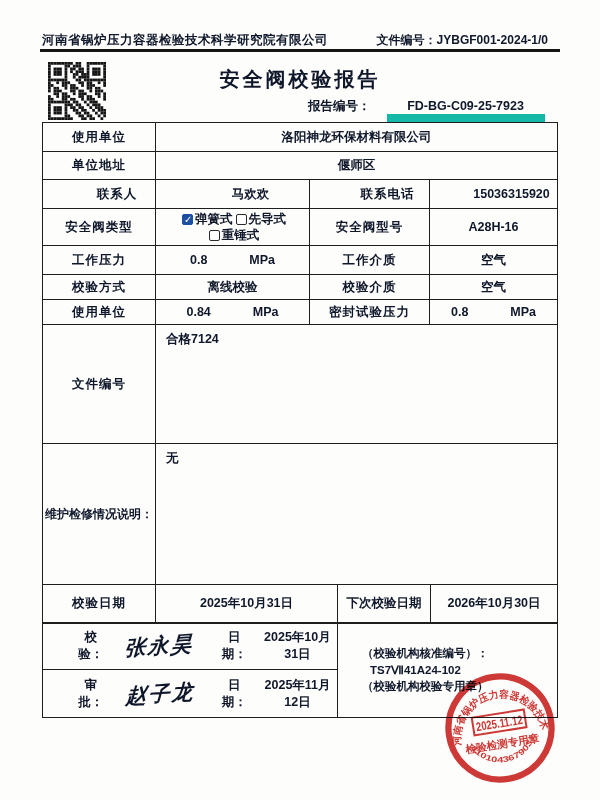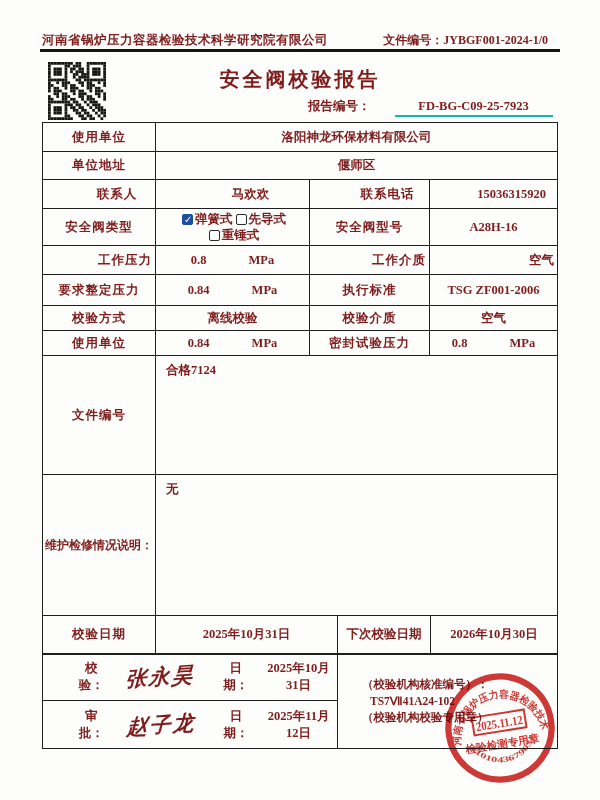--- a/index.html
+++ b/index.html
@@ -1,42 +1,42 @@
 <!DOCTYPE html>
 <html><head>
 <meta charset="utf-8">
 <style>
   html,body{margin:0;padding:0;background:#e8e8e8;}
   .page{
     position:relative;width:600px;height:800px;margin:0 auto;
-    background:#fdfdfc;color:#7f1d1d;overflow:hidden;
-    font-family:Liberation Serif, serif;
+    background:#fdfdfc;color:#0f172a;overflow:hidden;
+    font-family:Liberation Sans, sans-serif;
   }
   
   .hdr-company{position:absolute;left:42px;top:32px;font-size:12.5px;font-weight:bold;letter-spacing:.5px;}
   .hdr-doc{position:absolute;right:52px;top:32px;font-size:12px;font-weight:bold;}
   .hdr-rule{position:absolute;left:40px;top:49px;width:520px;height:2.6px;background:#151515;}
   
   .qr{position:absolute;left:48px;top:62px;width:58px;height:58px;}
   .title{position:absolute;left:0;top:66px;width:600px;text-align:center;
     font-size:20px;font-weight:bold;letter-spacing:3px;}
   .repno{position:absolute;left:308px;top:98px;font-size:12.5px;font-weight:bold;}
-  .repno .lab{margin-right:24px;}
+  .repno .lab{margin-right:16px;}
   .repno .val{display:inline-block;min-width:158px;text-align:center;
-    border-bottom:2px solid #14b8a6;padding-bottom:1px;}
+    border-bottom:8px solid #14b8a6;padding-bottom:1px;}
   
   .tablewrap{position:absolute;left:42px;top:122px;width:515px;}
   table{border-collapse:collapse;table-layout:fixed;width:515px;}
   table + table{margin-top:-1.5px;padding-left:20px;}
   td{border:1.5px solid #1e1e1e;font-size:12.5px;font-weight:bold;
      text-align:center;vertical-align:middle;padding:2px 3px;overflow:hidden;}
   td.lab{letter-spacing:1px;}
   td.big{vertical-align:top;text-align:left;padding:6px 10px;}
   tr.r1 td{height:24px;} tr.r2 td{height:23px;} tr.r3 td{height:24px;padding-left:39px;}
-  tr.r4 td{height:19px;} tr.r5 td{height:26px;} tr.r6 td{height:24px;text-align:right;}
+  tr.r4 td{height:19px;} tr.r5 td{height:26px;} tr.r6 td{height:24px;}
   tr.r7 td{height:26px;} tr.r8 td{height:20px;} tr.r9 td{height:20px;}
   tr.r10 td{height:106px;} tr.r11 td{height:128px;}
   tr.rd td{height:34px;}
   tr.rs1 td{height:42px;border-radius:6px;} tr.rs2 td{height:43px;}
   .pv{display:flex;justify-content:center;gap:42px;}
   
   .cbg{display:flex;flex-wrap:wrap;justify-content:center;align-items:center;line-height:16px;}
   .cb{display:inline-flex;align-items:center;white-space:nowrap;}
   .box{display:inline-block;width:11px;height:11px;border:1.6px solid #2a2a2a;
        border-radius:2px;margin:0 2px 0 3px;position:relative;background:#fff;box-sizing:border-box;}
@@ -379,31 +379,20 @@
         <td class="lab">工作压力</td>
         <td>
               <span class="pv">
                 <span>0.8</span>
                 <span>MPa</span>
               </span>
             </td>
         <td class="lab">工作介质</td>
         <td>空气</td>
       </tr>
-      <tr class="r7">
-        <td class="lab">要求整定压力</td>
-        <td>
-              <span class="pv">
-                <span>0.84</span>
-                <span>MPa</span>
-              </span>
-            </td>
-        <td class="lab">执行标准</td>
-        <td>TSG ZF001-2006</td>
-      </tr>
       <tr class="r8">
         <td class="lab">校验方式</td>
         <td>离线校验</td>
         <td class="lab">校验介质</td>
         <td>空气</td>
       </tr>
       <tr class="r9">
         <td class="lab">使用单位</td>
         <td>
               <span class="pv">

